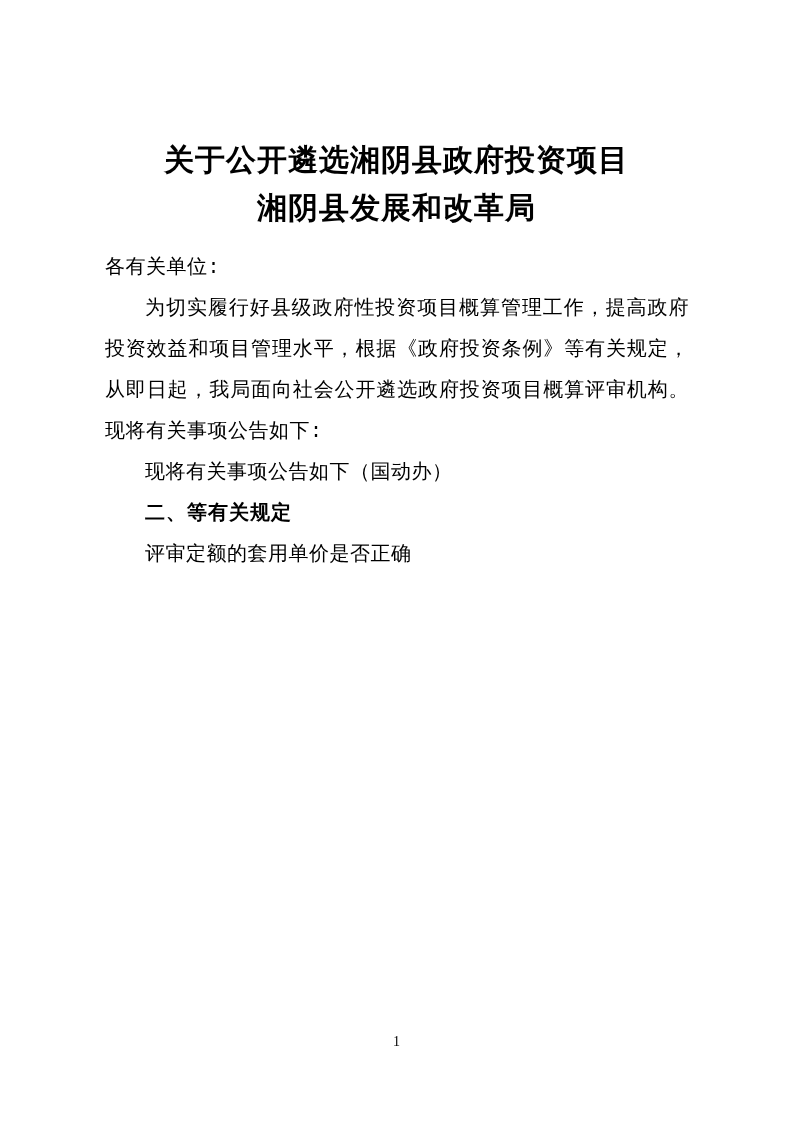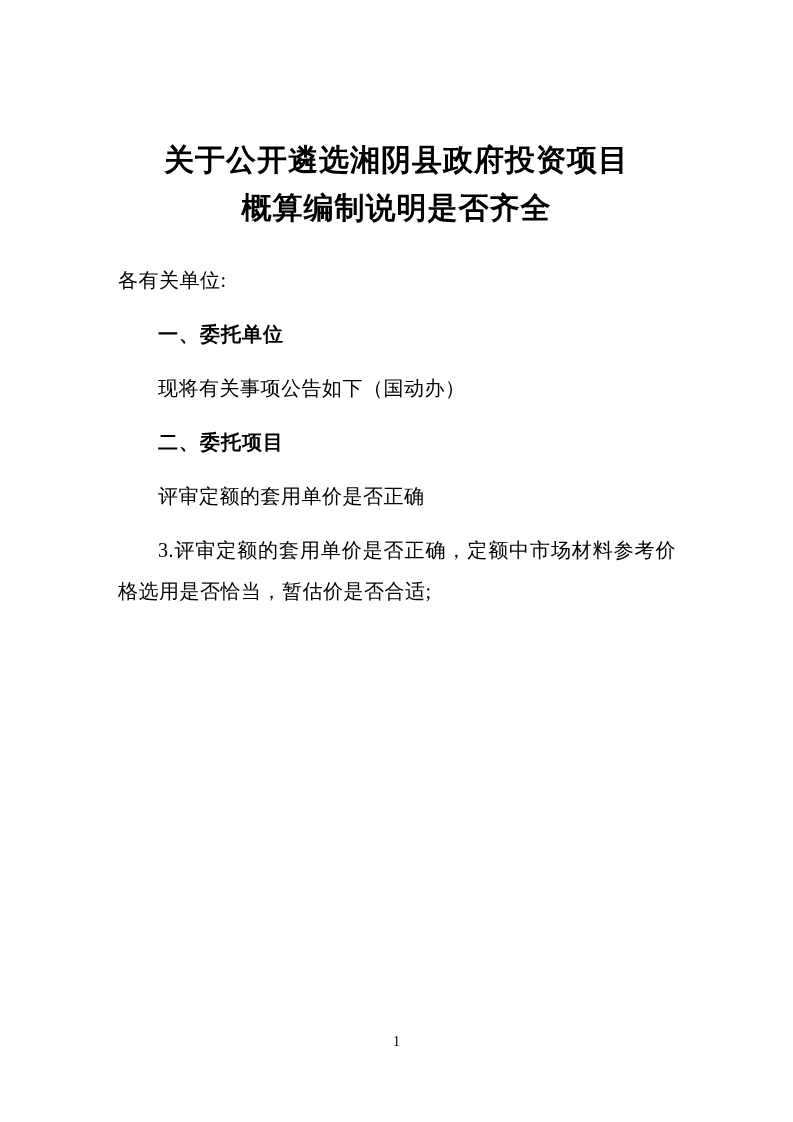--- a/index.html
+++ b/index.html
@@ -32,21 +32,22 @@
     position: absolute;
     top: 247px;
     left: 105px;
     width: 584px;
     font-size: 20px;
     line-height: 41px;
     letter-spacing: 0.5px;
     text-align: justify;
   }
   .doc-body p {
-    margin: 13px;
+    margin: 0;
+    font-family: Liberation Mono, monospace;
   }
   .salutation {
     text-indent: 0;
   }
   .para {
     text-indent: 2em;
   }
   .heading {
     text-indent: 2em;
     font-weight: 700;
@@ -63,30 +64,29 @@
     font-family: "Liberation Serif", "DejaVu Serif", serif;
   }
 </style>
 </head>
 <body>
 
 <div class="page">
 
   <div class="doc-title">
     <div>关于公开遴选湘阴县政府投资项目</div>
-    <div>概算编制说明是否齐全</div>
+    <div>湘阴县发展和改革局</div>
   </div>
 
   <div class="doc-body">
     <p class="salutation">各有关单位:</p>
+    <p class="para">为切实履行好县级政府性投资项目概算管理工作，提高政府投资效益和项目管理水平，根据《政府投资条例》等有关规定，从即日起，我局面向社会公开遴选政府投资项目概算评审机构。现将有关事项公告如下:</p>
 
-    <p class="heading">一、委托单位</p>
     <p class="para">现将有关事项公告如下（国动办）</p>
 
-    <p class="heading">二、委托项目</p>
+    <p class="heading">二、等有关规定</p>
     <p class="para">评审定额的套用单价是否正确</p>
 
-    <p class="para">3.评审定额的套用单价是否正确，定额中市场材料参考价格选用是否恰当，暂估价是否合适;</p>
   </div>
 
   <div class="page-number">1</div>
 
 </div>
 
 </body></html>

